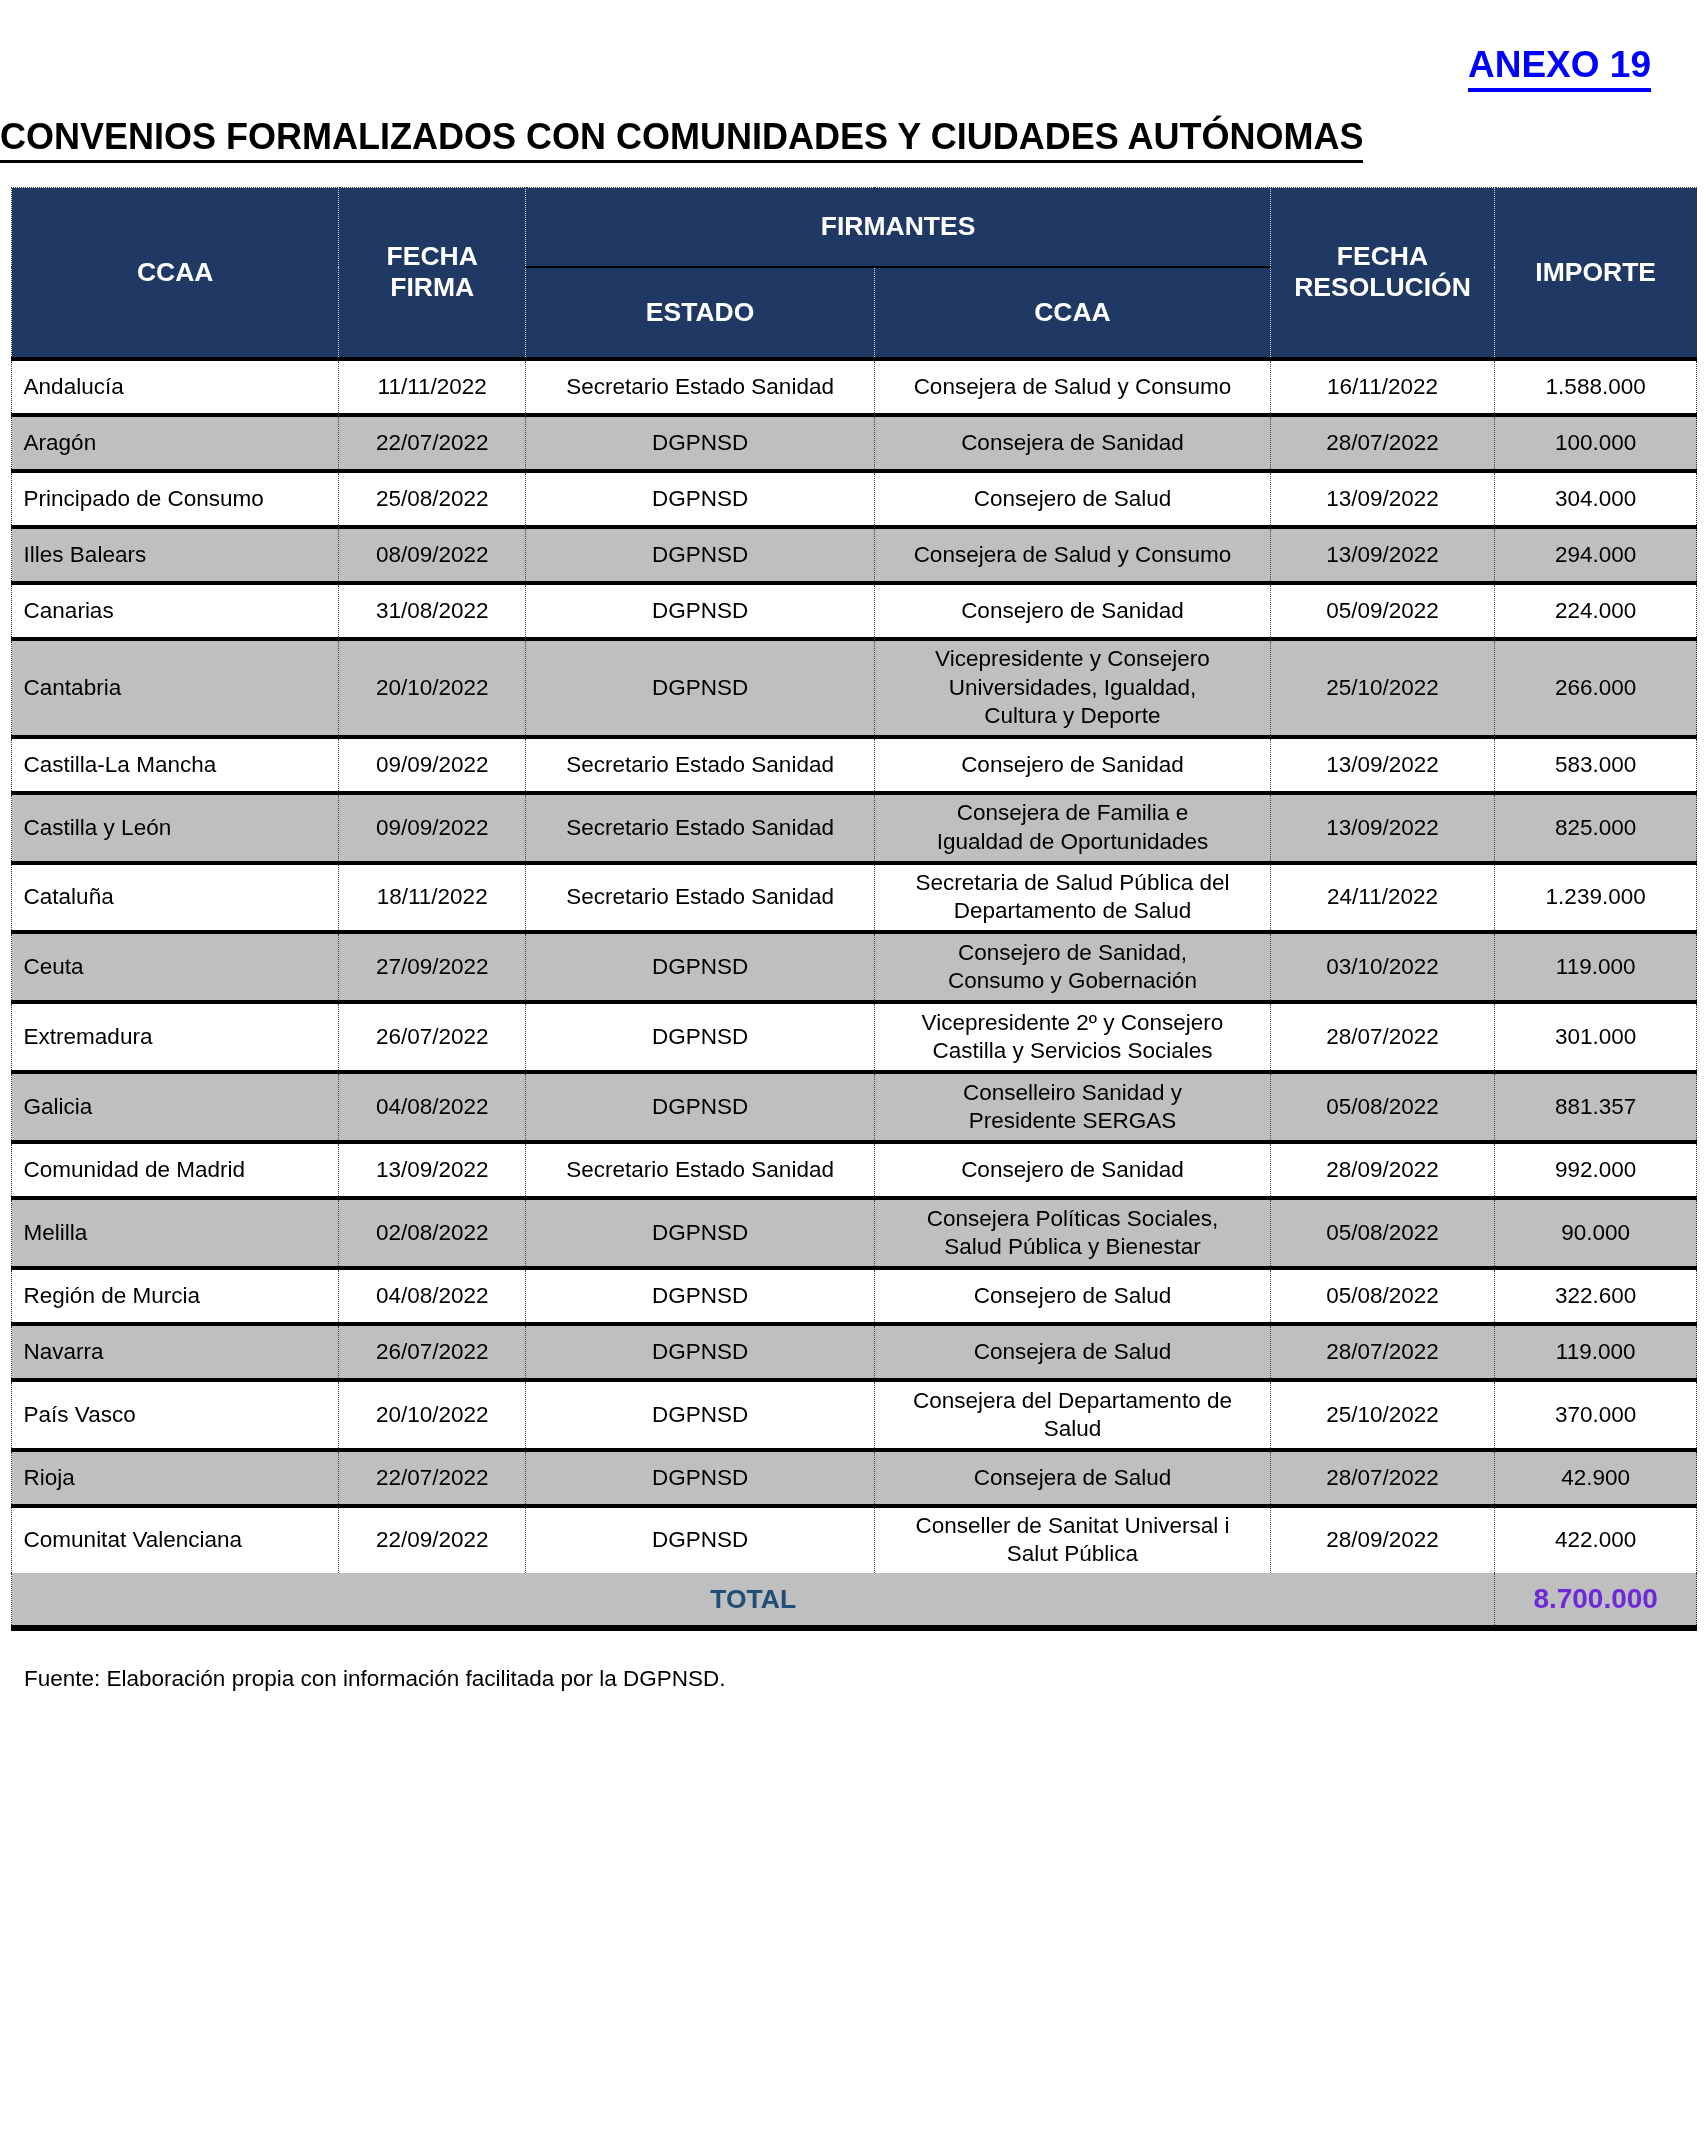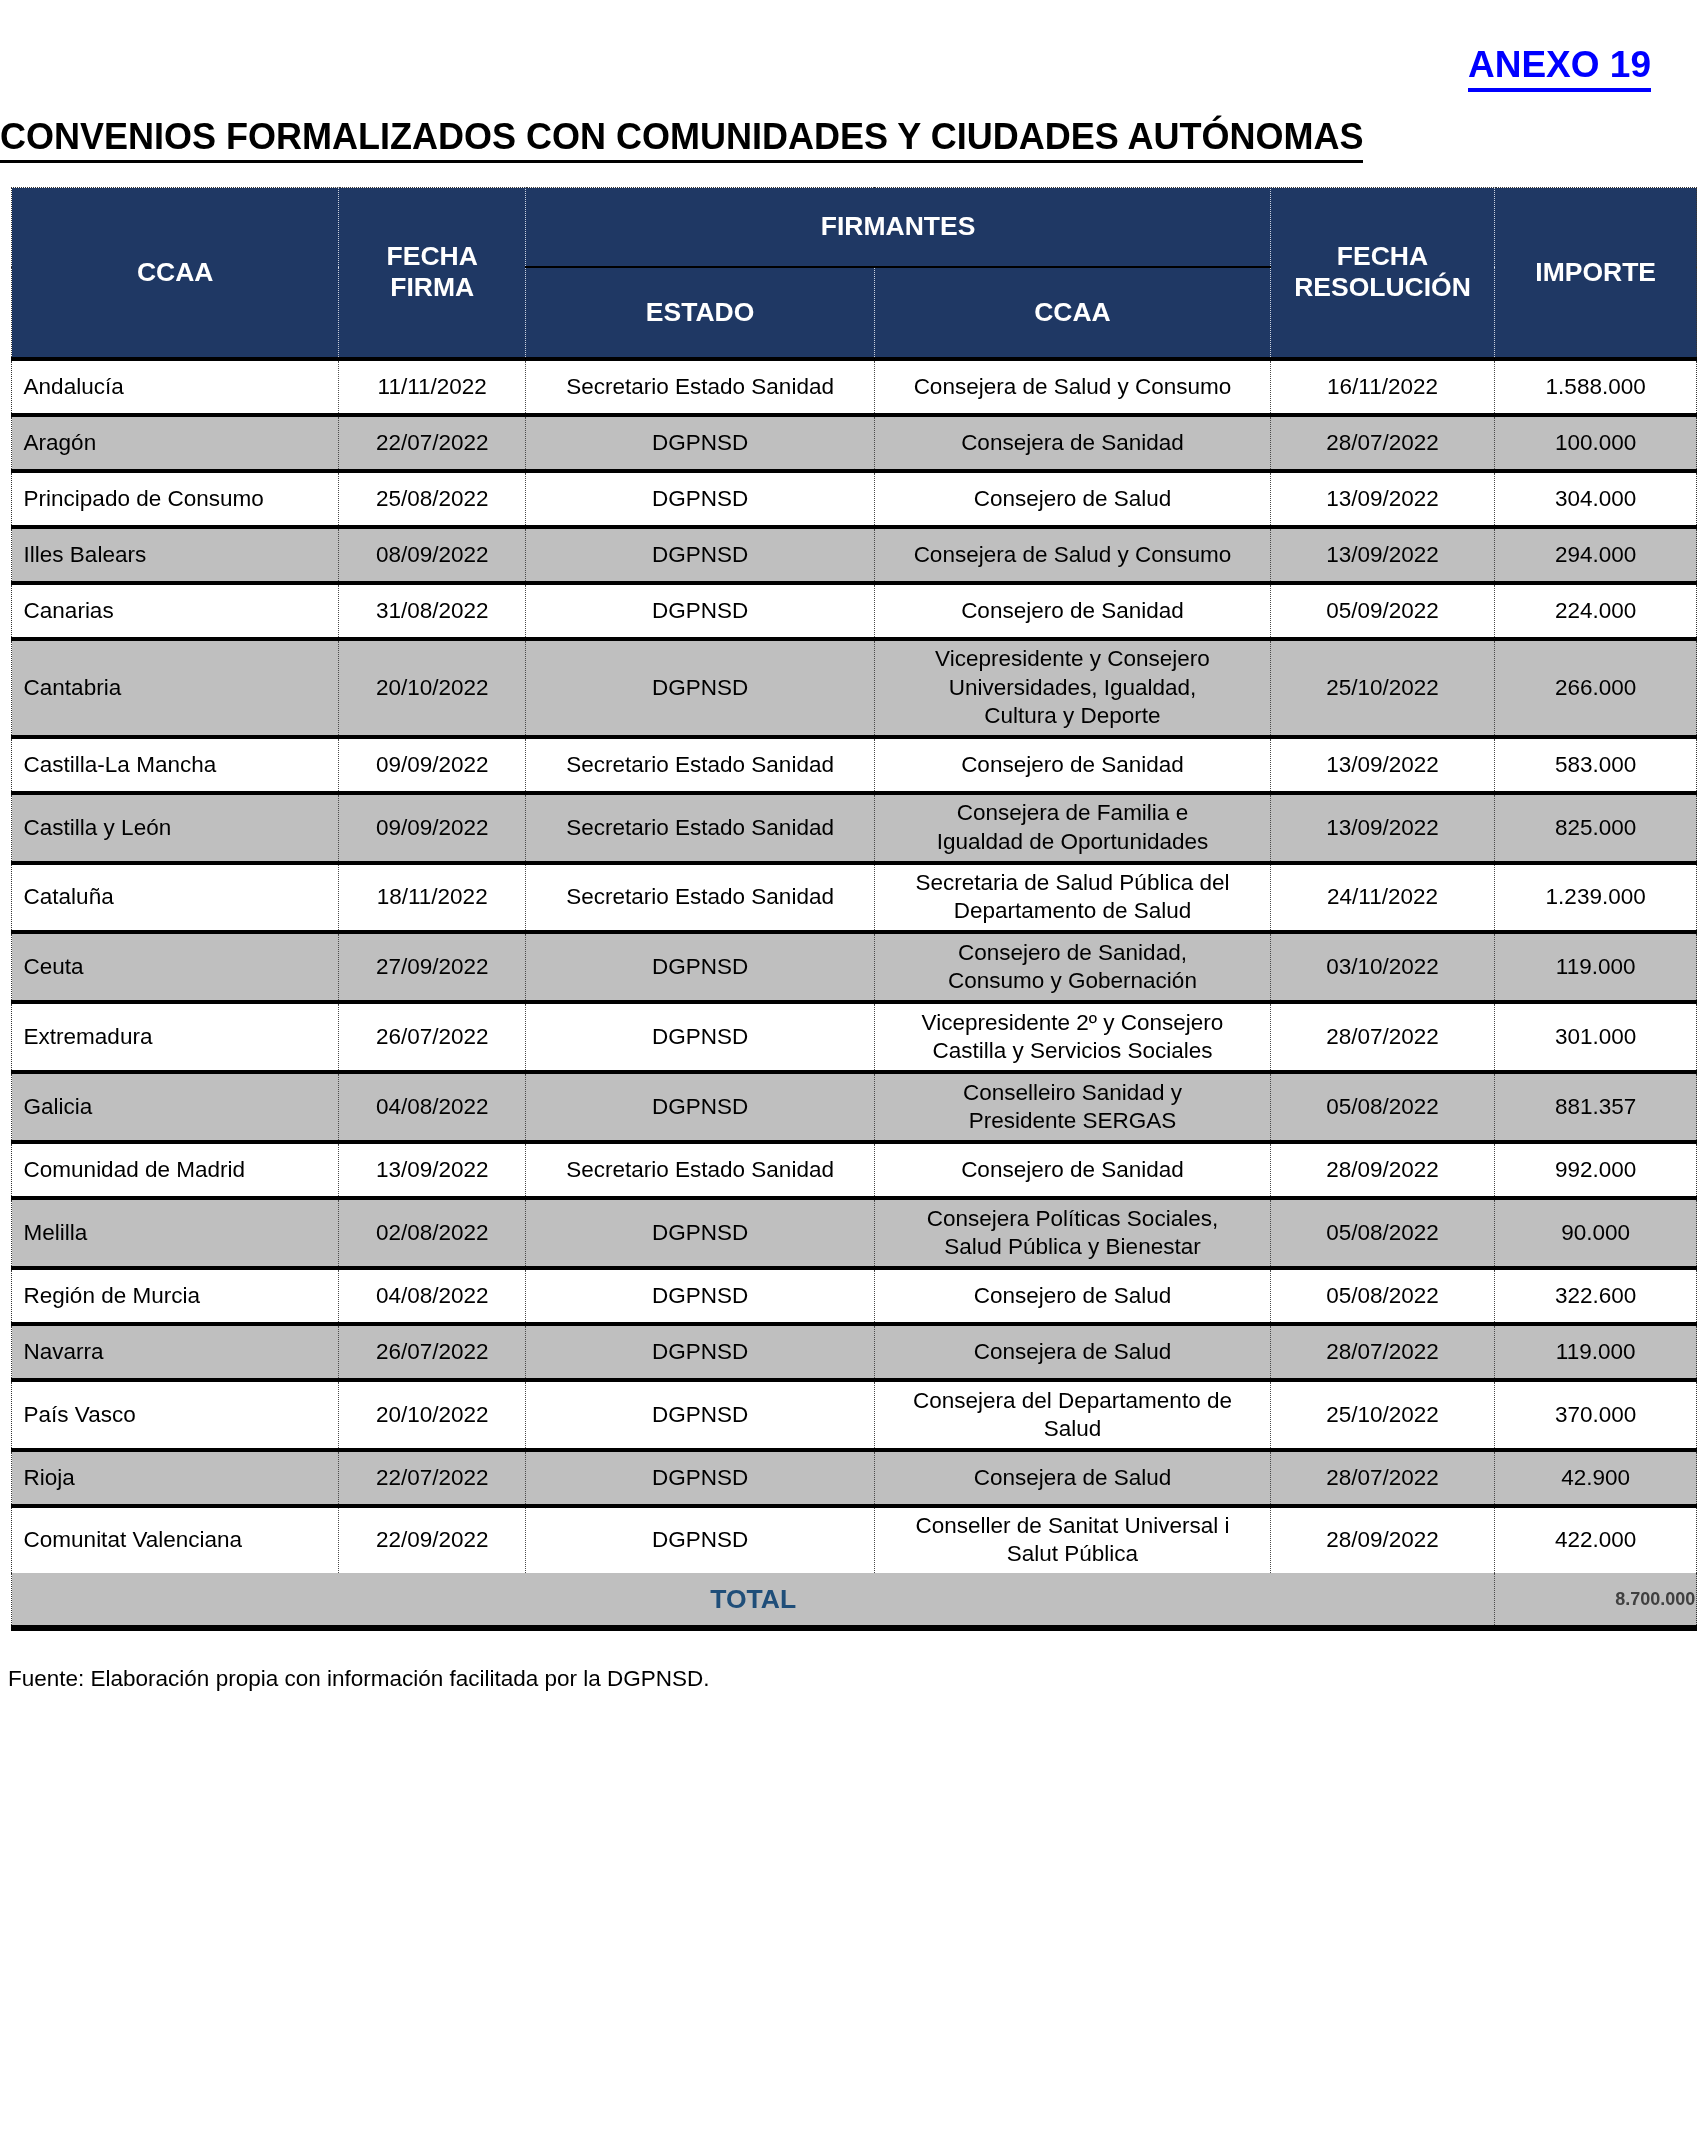--- a/index.html
+++ b/index.html
@@ -70,24 +70,24 @@
   .tbl tbody td + td, .tbl tfoot td + td { border-left: 1.6px dotted #4a4a4a; }
   .tbl td.c-ccaa { text-align: left; padding-left: 11.3px; }
   .tbl td.c-ccaa-firmante { white-space: pre-line; }
 
   .tbl tfoot tr { height: 55px; border-top: 0; }
   .tbl tfoot td { background: #BFBFBF; vertical-align: middle; }
   .tbl tfoot td.total-label {
     text-align: center; font-weight: bold; font-size: 26.5px; color: #1F4E79;
   }
   .tbl tfoot td.total-importe {
-    text-align: right; font-weight: bold; font-size: 18px; color: #404040;
-  }
-
-  .source { margin: 35px 0 0 8px; font-size: 22.5px; }
+    text-align: center; font-weight: bold; font-size: 28px; color: #6d28d9;
+  }
+
+  .source { margin: 35px 0 0 24px; font-size: 22.5px; }
 </style>
 </head>
 <body>
 
 <div class="page">
 
   <div class="annex">
     <span>ANEXO 19</span>
   </div>
 

